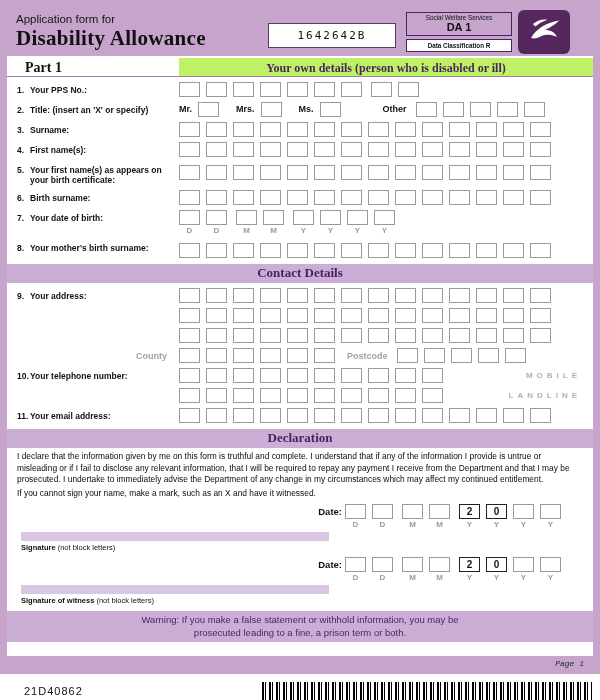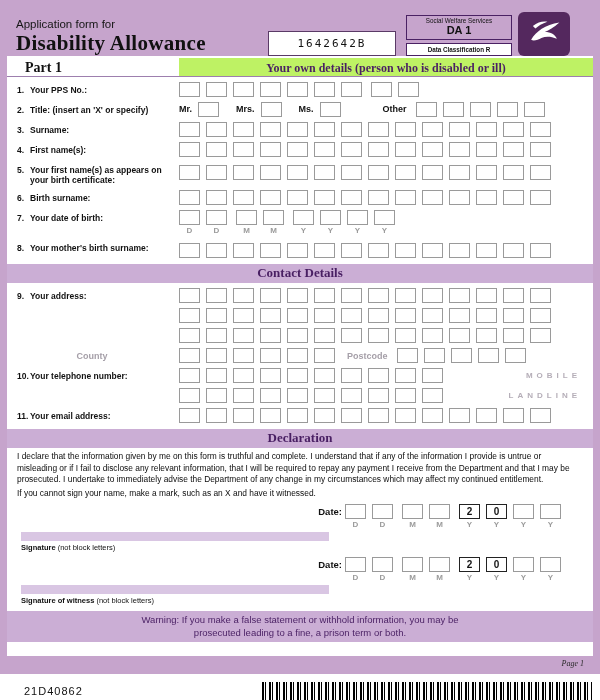--- a/index.html
+++ b/index.html
@@ -1,20 +1,20 @@
 <!DOCTYPE html>
 <html><head>
 <meta charset="utf-8">
 <style>
   *{box-sizing:border-box;margin:0;padding:0}
   html,body{width:600px;height:700px}
   body{background:#c6a4cc;font-family:"Liberation Sans",sans-serif;color:#111;position:relative;overflow:hidden}
 
   
-  .hdr{display:flex;align-items:flex-end;height:56px;padding:7px 6px 0 16px}
+  .hdr{display:flex;align-items:center;height:56px;padding:7px 6px 0 16px}
   .h-left{width:248px}
   .h-intro{font-size:11.5px;color:#161616}
   .h-title{font-family:"Liberation Serif",serif;font-size:21px;font-weight:bold;margin-top:1px;letter-spacing:.3px}
   .codebox{width:128px;height:25px;margin:7px 10px 0 4px;background:#fff;border:1px solid #5a3a66;display:flex;align-items:center;justify-content:center;font-family:"DejaVu Sans Mono",monospace;font-size:11px;letter-spacing:2px}
   .h-right{width:106px;margin-top:1px}
   .svcbox{border:1px solid #4a2163;text-align:center;padding:1px 2px 2px}
   .svc{font-size:6.3px}
   .da1{font-size:11px;font-weight:bold;line-height:1.15}
   .clsbox{margin-top:3px;background:#fff;border:1px solid #4a2163;text-align:center;font-size:6.3px;font-weight:bold;padding:2px 0}
   .logo{width:52px;height:44px;background:#54285e;border-radius:6px;margin-left:6px;display:flex;align-items:center;justify-content:center}
@@ -23,21 +23,21 @@
   .panel{position:absolute;left:7px;right:7px;top:56px;height:600px;background:#fff;overflow:hidden}
   .p1row{display:flex;align-items:flex-end;border-bottom:1px solid #9d7fae;height:21px}
   .p1{width:172px;font-family:"Liberation Serif",serif;font-weight:bold;font-size:14px;padding:3px 0 0 18px}
   .p1banner{flex:1;background:#bef264;color:#491f63;font-family:"Liberation Serif",serif;font-weight:bold;font-size:12px;text-align:center;padding-top:3px}
   .banner{background:#cbaed5;color:#491f63;font-family:"Liberation Serif",serif;font-weight:bold;font-size:13px;text-align:center;padding:1px 0 2px;margin:6px 0 2px}
 
   
   .frow{display:flex;align-items:flex-start;padding:0 8px 0 10px;margin-top:5px}
   .lbl{width:162px;flex:none;display:flex;font-size:8.5px;font-weight:bold;padding-top:3px;line-height:1.2}
   .lbl .n{width:13px;flex:none}
-  .lbl.cr{justify-content:center;padding-right:12px}
+  .lbl.cr{justify-content:flex-end;padding-right:12px}
   .cells{display:flex;align-items:flex-start;flex:1;min-height:15px}
   .cgrp{display:flex;gap:6px}
   .cell{width:21px;height:15px;border:1px solid #9a9a9a;background:#fff;flex:none}
   .cell.pre{border:1.5px solid #222;display:flex;align-items:center;justify-content:center;font-size:10px;font-weight:bold}
   .gap{width:9px;flex:none;height:1px}
   .colstack{flex:1}
   .lrow{display:flex;margin-top:1px}
   .lgrp{display:flex;gap:6px}
   .let{width:21px;text-align:center;color:#9b9b9b;font-size:8px;font-weight:bold;font-style:normal}
   .optlbl{font-size:9px;font-weight:bold;margin-right:6px;padding-top:2px}
@@ -51,21 +51,21 @@
   .dect{font-size:8.4px;line-height:1.34;margin:3px 10px 0;color:#0c0c0c}
   .decrow{display:flex;justify-content:flex-end;padding-right:12px;margin-top:5px}
   .datelab{font-size:9.5px;font-weight:bold;margin-right:3px;padding-top:2px}
   .dcol{width:236px}
   .sigblock{margin:3px 0 0 14px;width:308px}
   .sigbar{height:9px;background:#d9c6e3}
   .siglab{font-size:7.5px;margin-top:2px}
   .warn{background:#cbaed5;color:#491f63;text-align:center;font-weight:normal;font-size:9.5px;line-height:1.3;padding:3px 0;margin-top:6px}
 
   
-  .pagestrip{position:absolute;top:659px;right:16px;font-family:Liberation Serif, serif;font-style:italic;font-size:8px;color:#2a2a2a}
+  .pagestrip{position:absolute;top:659px;right:16px;font-family:Liberation Mono, monospace;font-style:italic;font-size:8px;color:#2a2a2a}
   .footer{position:absolute;left:0;right:0;bottom:0;height:26px;background:#fff;display:flex;align-items:center;justify-content:space-between;padding:8px 8px 0 24px}
   .fcode{font-size:11px;letter-spacing:1px}
   .barcode{width:330px;height:18px;background:repeating-linear-gradient(90deg,#000 0 2px,#fff 2px 3px,#000 3px 4px,#fff 4px 7px,#000 7px 9px,#fff 9px 10px,#000 10px 11px,#fff 11px 14px)}
 </style>
 </head>
 <body>
 
 <div class="hdr">
   <div class="h-left">
     <div class="h-intro">Application form for</div>

